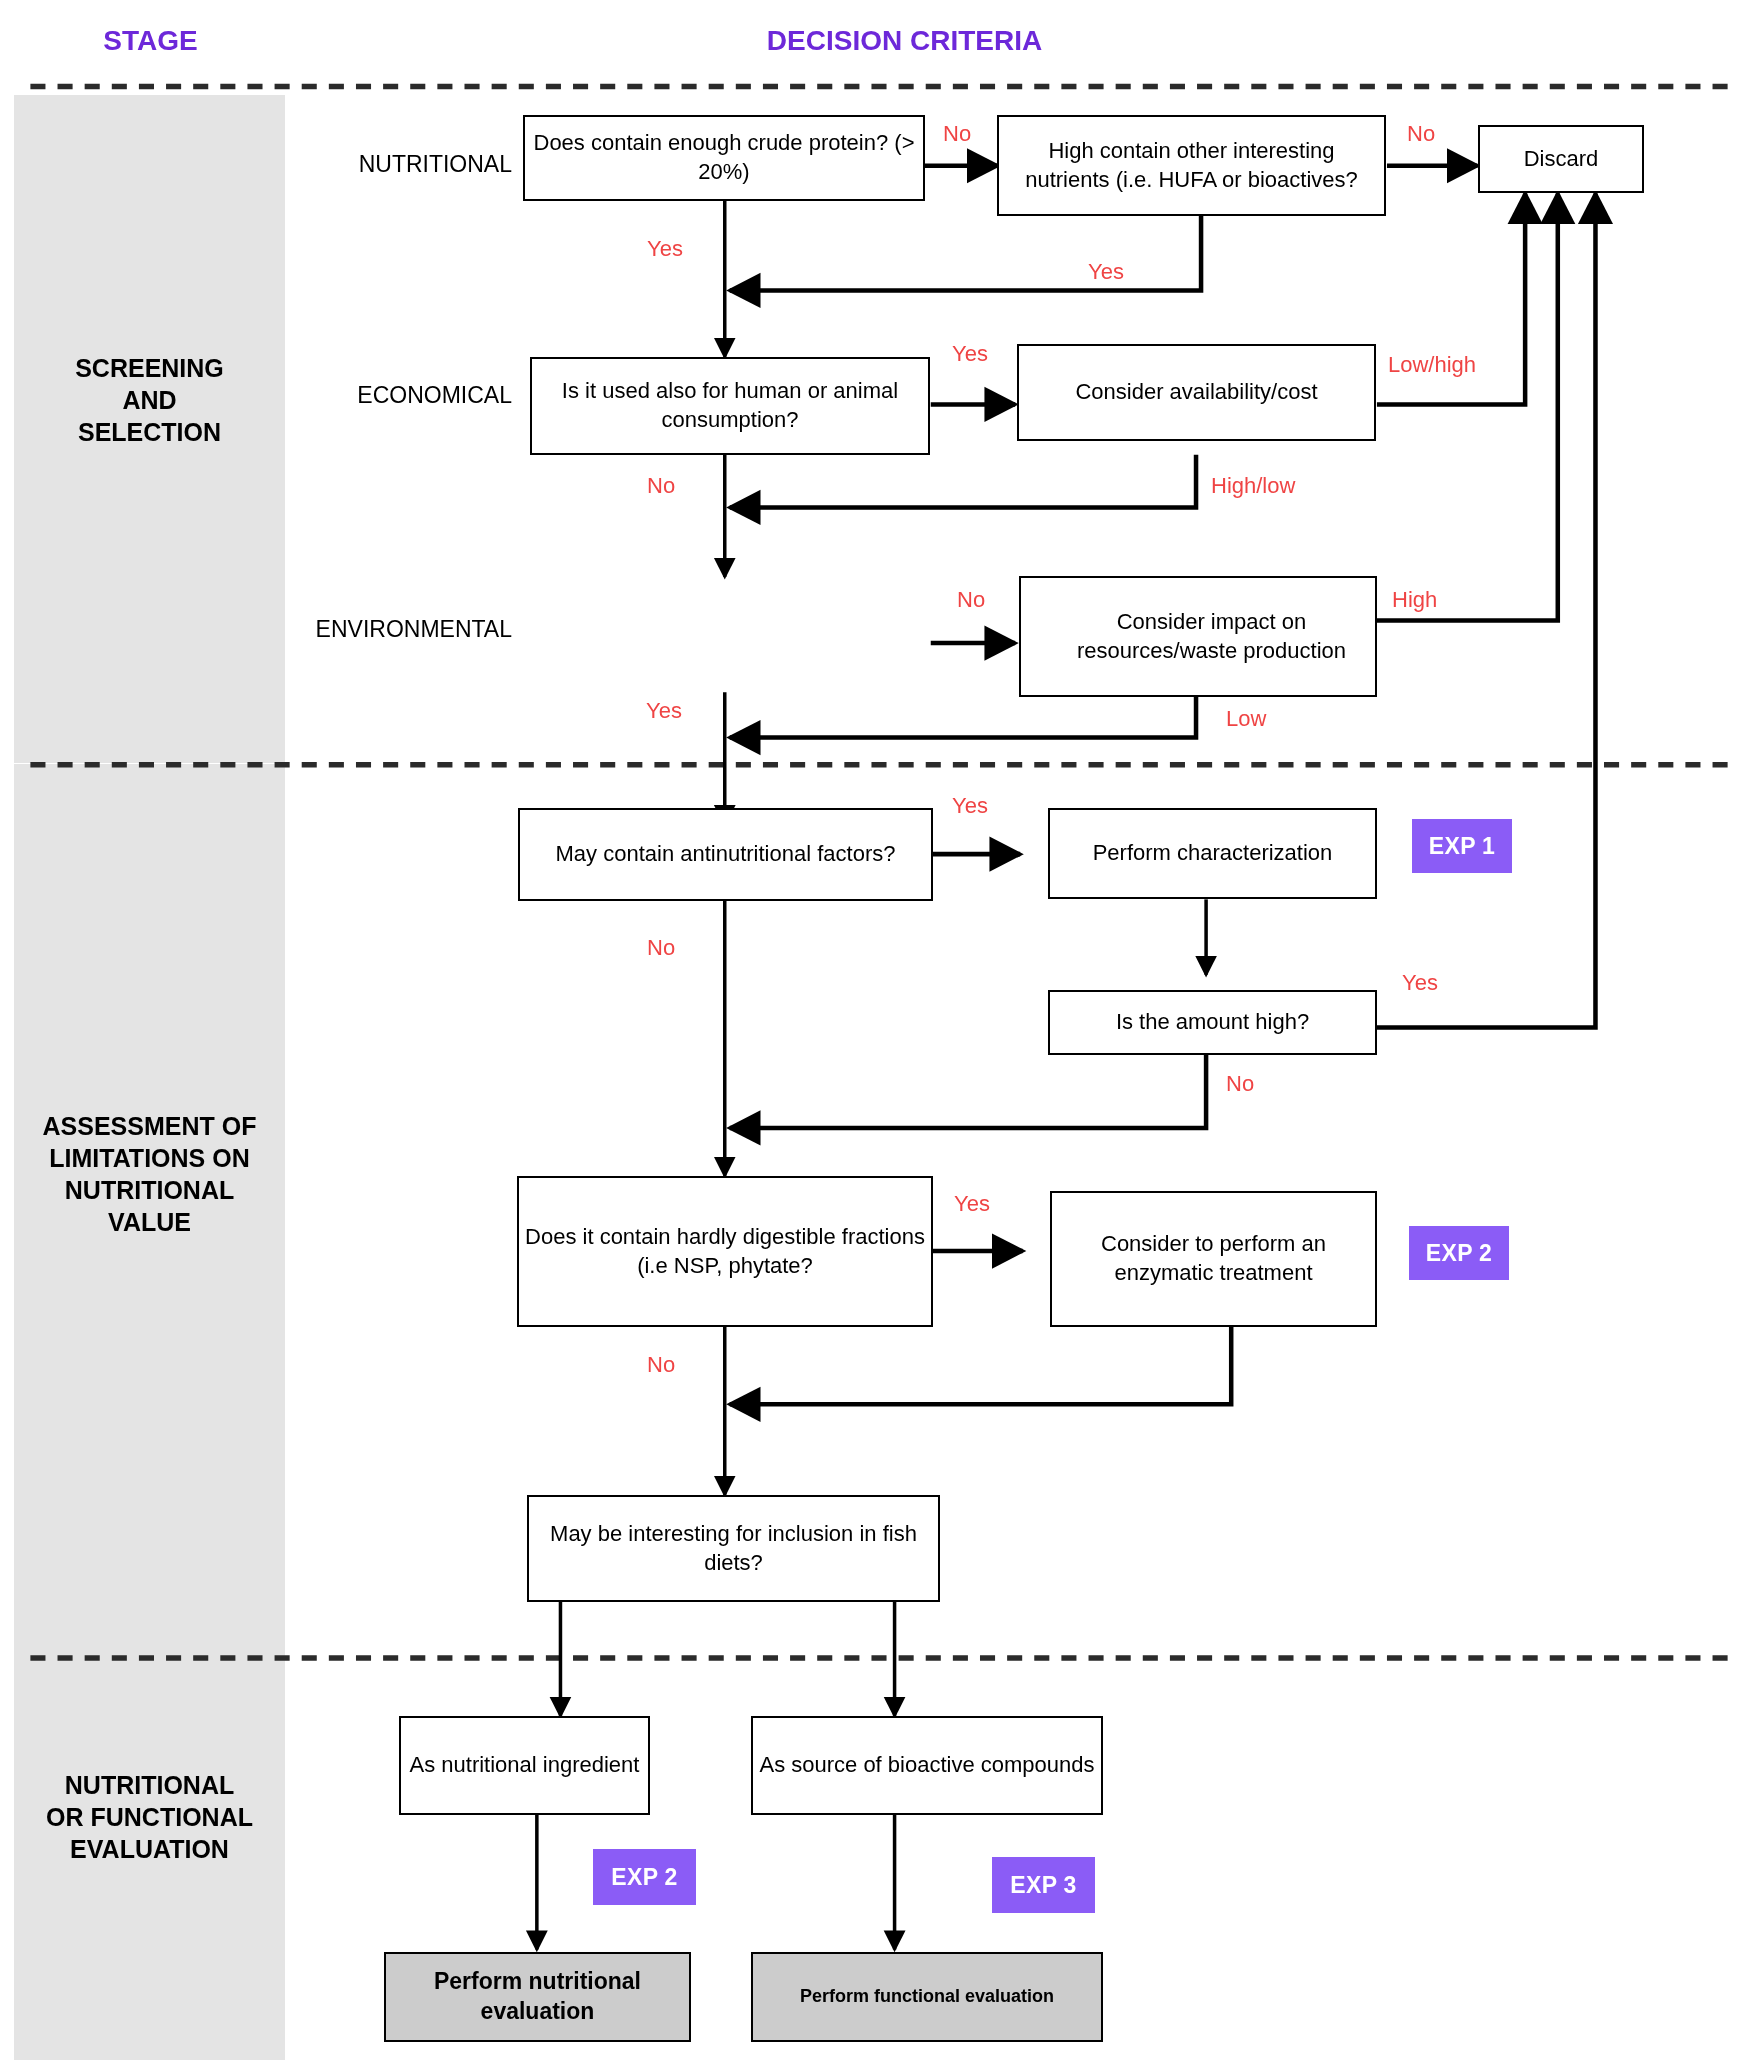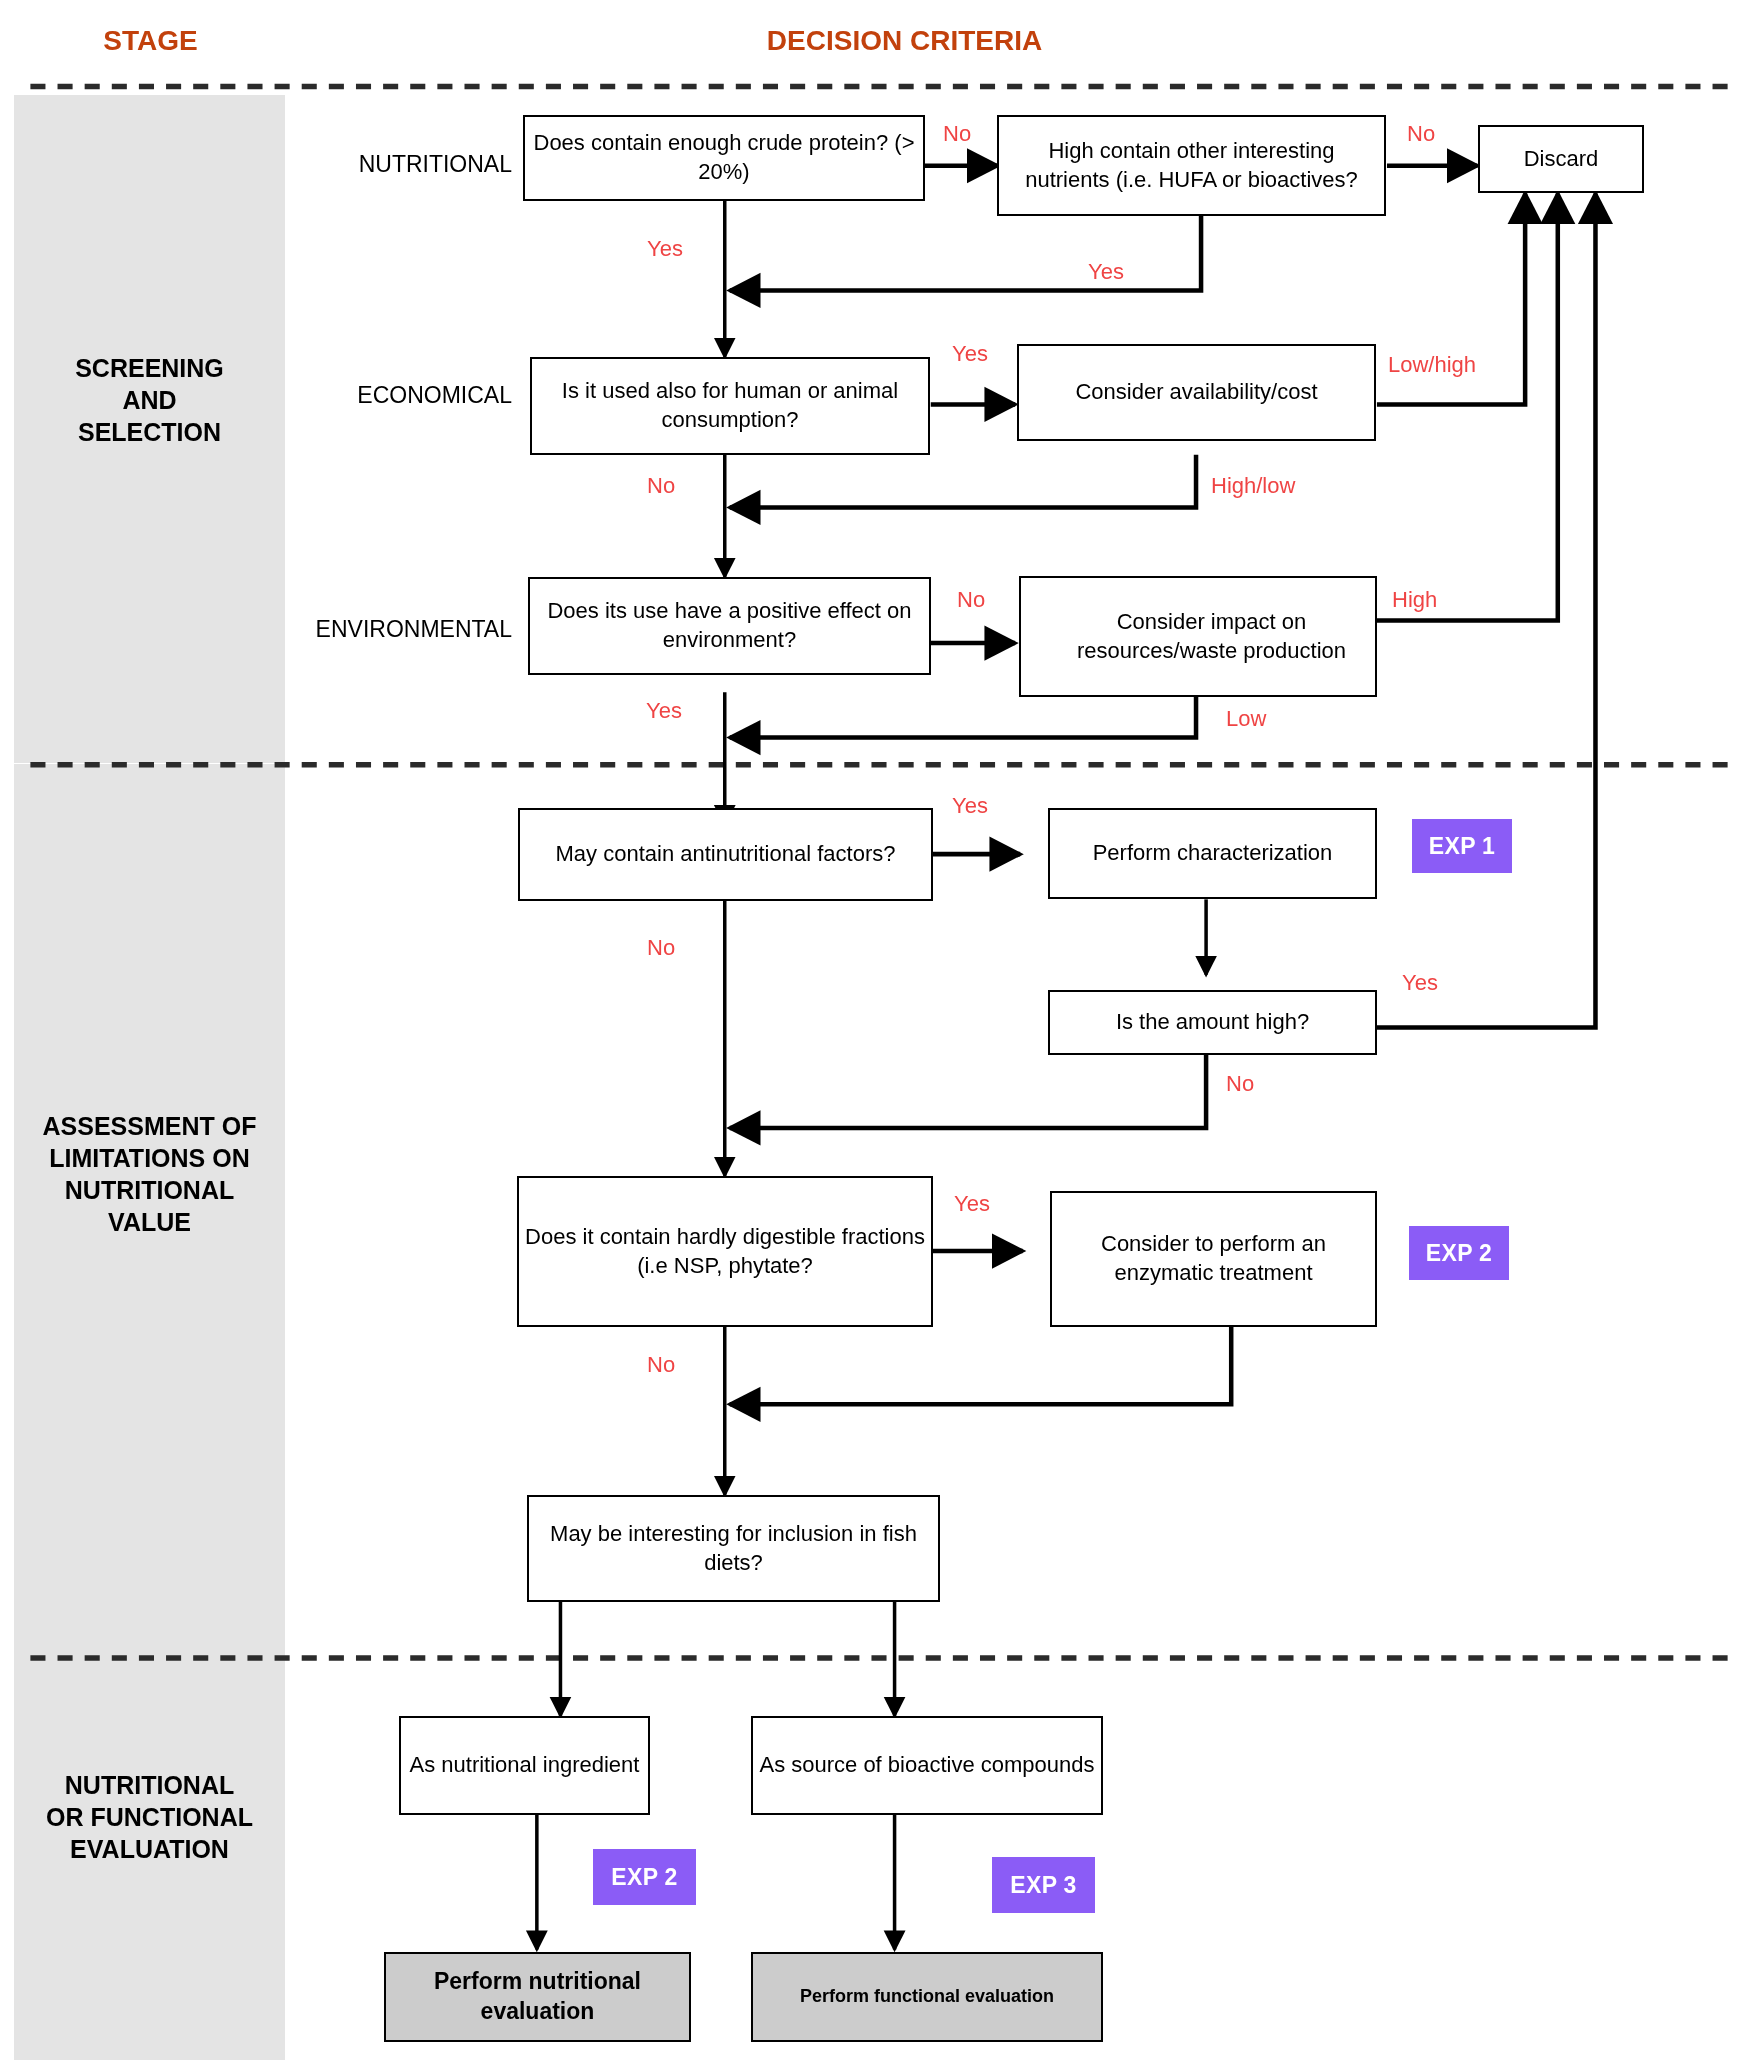--- a/index.html
+++ b/index.html
@@ -1,21 +1,21 @@
 <!DOCTYPE html>
 <html style="font-size:8px"><head>
 <meta charset="utf-8">
 <style>
   html,body{margin:0;padding:0;background:#ffffff;}
   body{font-family:"Liberation Sans", sans-serif;}
   #stage{position:relative;width:1757px;height:2066px;background:#fff;overflow:hidden;}
 
   .band{position:absolute;background:#e4e4e4;}
 
-  .col-head{position:absolute;font-weight:bold;text-align:center;color:#c2410c;}
+  .col-head{position:absolute;font-weight:bold;text-align:center;color:#6d28d9;}
 
   .stage-label{position:absolute;text-align:center;font-weight:bold;color:#000;line-height:1.28;}
 
   .crit-label{position:absolute;text-align:right;color:#000;white-space:nowrap;}
 
   .node{position:absolute;box-sizing:border-box;border:2px solid #000;background:#fff;
         display:flex;align-items:center;justify-content:center;text-align:center;
         color:#000;line-height:1.30;padding:3px 5px;}
   .node.shaded{background:#cccccc;font-weight:bold;}
 
@@ -129,21 +129,20 @@
   <div class="node" style="left:523px; top:115px; width:402px; height:86px; font-size:22px;">Does contain enough crude protein? (&gt; 20%)</div>
 
   <div class="node" style="left:997px; top:115px; width:389px; height:101px; font-size:22px;">High contain other interesting nutrients (i.e. HUFA or bioactives?</div>
 
   <div class="node" style="left:1478px; top:125px; width:166px; height:68px; font-size:22px;">Discard</div>
 
   <div class="node" style="left:530px; top:357px; width:400px; height:98px; font-size:22px;">Is it used also for human or animal consumption?</div>
 
   <div class="node" style="left:1017px; top:344px; width:359px; height:97px; font-size:22px;">Consider availability/cost</div>
 
-  <div class="node" style="left:528px; top:577px; width:403px; height:98px; font-size:22px;">Does its use have a positive effect on environment?</div>
 
   <div class="node" style="left:1019px; top:576px; width:358px; height:121px; font-size:22px;padding-left:32px;">Consider impact on resources/waste production</div>
 
   <div class="node" style="left:518px; top:808px; width:415px; height:93px; font-size:22px;">May contain antinutritional factors?</div>
 
   <div class="node" style="left:1048px; top:808px; width:329px; height:91px; font-size:22px;">Perform characterization</div>
 
   <div class="exp" style="left:1412px; top:819px; width:100px; height:54px; font-size:23px;">EXP 1</div>
 
   <div class="node" style="left:1048px; top:990px; width:329px; height:65px; font-size:22px;">Is the amount high?</div>

